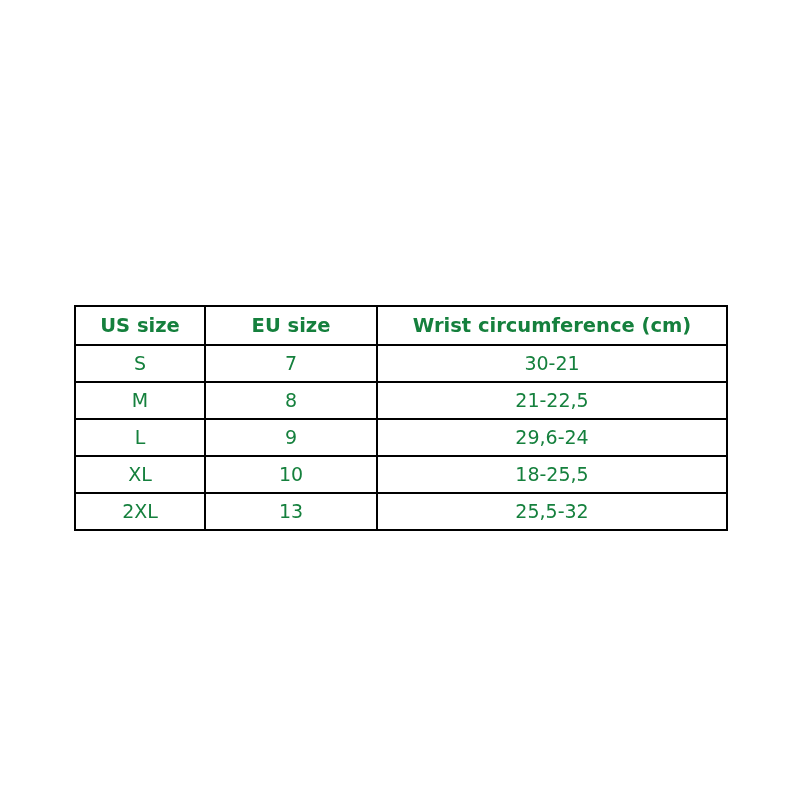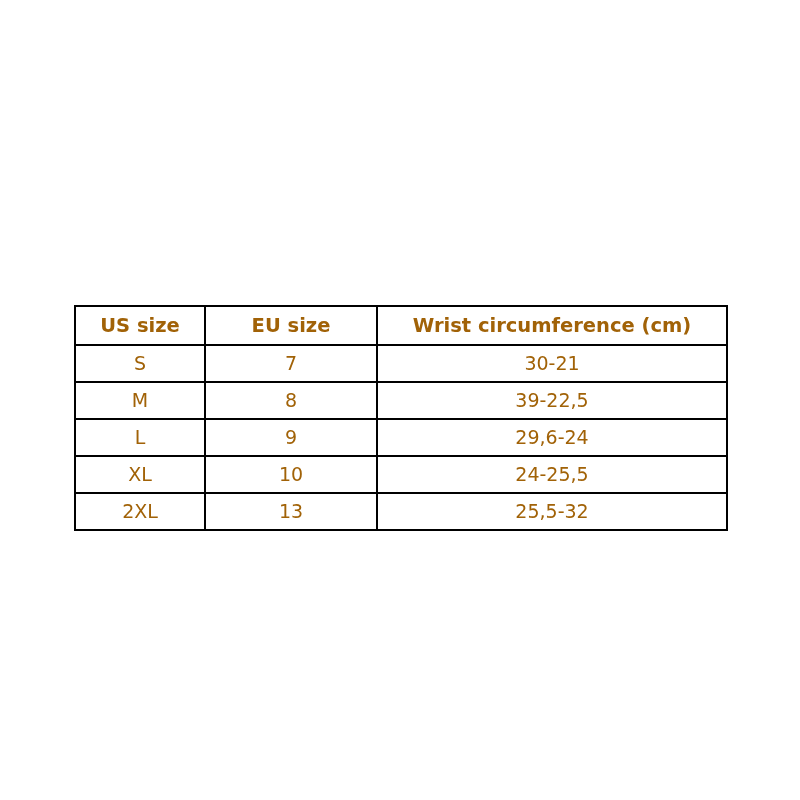--- a/index.html
+++ b/index.html
@@ -29,21 +29,21 @@
     border-collapse: collapse;
     width: 652px;
     table-layout: fixed;
     background: #ffffff;
   }
   table.size-table td,
   table.size-table th {
     border: 2px solid #000000;
     text-align: center;
     vertical-align: middle;
-    color: #a16207;
+    color: #15803d;
     font-size: 19px;
     line-height: 1.1;
     padding: 4px 2px;
     height: 27px;
     font-weight: normal;
   }
   table.size-table thead th {
     font-weight: bold;
     font-size: 19.5px;
     height: 29px;
@@ -72,31 +72,31 @@
       </thead>
       <tbody>
         <tr>
           <td>S</td>
           <td>7</td>
           <td>30-21</td>
         </tr>
         <tr>
           <td>M</td>
           <td>8</td>
-          <td>39-22,5</td>
+          <td>21-22,5</td>
         </tr>
         <tr>
           <td>L</td>
           <td>9</td>
           <td>29,6-24</td>
         </tr>
         <tr>
           <td>XL</td>
           <td>10</td>
-          <td>24-25,5</td>
+          <td>18-25,5</td>
         </tr>
         <tr>
           <td>2XL</td>
           <td>13</td>
           <td>25,5-32</td>
         </tr>
       </tbody>
     </table>
   </div>
 </div>

